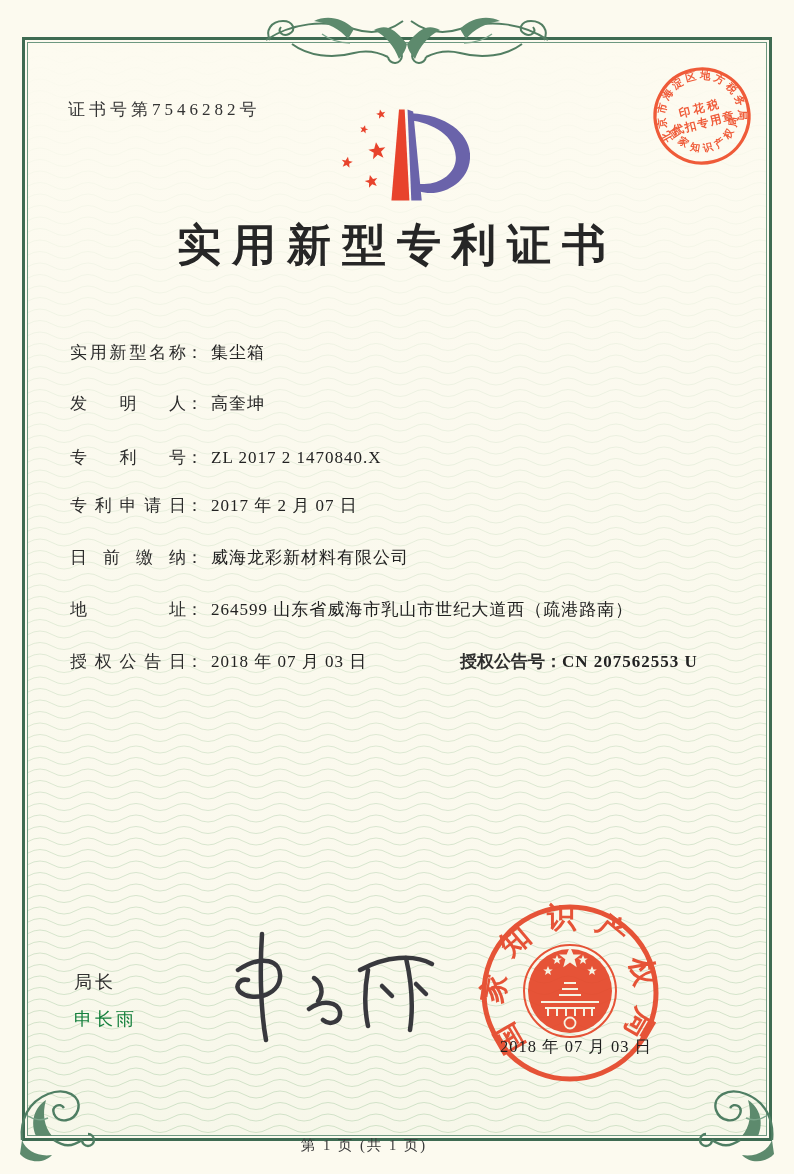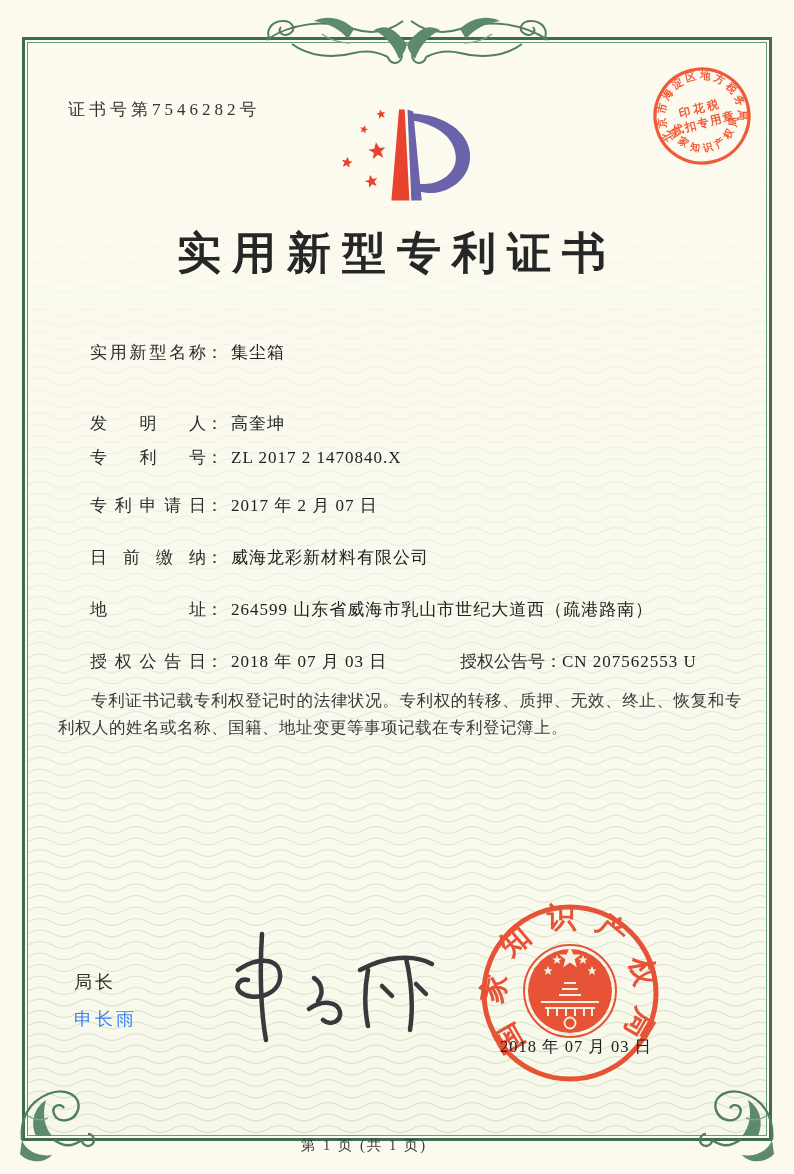--- a/index.html
+++ b/index.html
@@ -30,34 +30,34 @@
       rgba(250,249,238,0.48) 30%,
       rgba(244,246,230,0.22) 55%,
       rgba(228,238,214,0.06) 75%,
       rgba(214,230,200,0.14) 100%);
   }
 
   
   .cert-number { left:68px; top:98px; font-size:17px; letter-spacing:4px; color:#333;text-align:right; }
   .title {
     left:22px; top:216px; width:750px; text-align:center;
-    font-size:44px; font-weight:600; letter-spacing:11px; color:#262626;margin-top:8px;
+    font-size:44px; font-weight:600; letter-spacing:11px; color:#262626;
   }
   .frow { position:absolute; left:70px; width:670px; font-size:17px; white-space:nowrap; }
-  .flabel { display:inline-block; width:116px; text-align:justify; text-align-last:justify; color:#2c2c2c;margin-left:20px; }
+  .flabel { display:inline-block; width:116px; text-align:justify; text-align-last:justify; color:#2c2c2c; }
   .fcolon { display:inline-block; margin-right:8px; }
   .fvalue { letter-spacing:1px; color:#222; }
-  .grant-no { position:absolute; left:390px; top:0; }
+  .grant-no { position:absolute; left:390px; top:0;font-weight:bold; }
 
   .body-text { left:58px; top:688px; width:684px; font-size:16.5px; line-height:26.5px;
                color:#3a3a3a; letter-spacing:0.5px; text-align:justify; }
   .body-text p { text-indent:2em; }
 
   .signer-title { left:74px; top:970px; font-size:18px; letter-spacing:3px; color:#2f2f2f; }
-  .signer-name  { left:74px; top:1007px; font-size:18px; letter-spacing:3px; color:#3b82f6; }
+  .signer-name  { left:74px; top:1007px; font-size:18px; letter-spacing:3px; color:#15803d; }
 
   .seal-date { left:486px; top:1036px; width:180px; text-align:center;
                font-size:16.5px; letter-spacing:1px; color:#1e1e1e; }
   .footer { left:22px; top:1106px; width:684px; text-align:center;
             font-size:14.5px; letter-spacing:2px; color:#3a3a3a;margin-top:30px; }
 </style>
 </head>
 <body>
 
 <div class="frame">
@@ -239,21 +239,21 @@
     <text x="54" y="50" text-anchor="middle" font-size="11.5" letter-spacing="3" fill="#ee4e2a" font-weight="bold">印花税</text>
     <text x="54" y="65" text-anchor="middle" font-size="11.5" letter-spacing="1.5" fill="#ee4e2a" font-weight="bold">代扣专用章</text>
   </g>
 </svg>
 
 <div class="abs title">实用新型专利证书</div>
 
 <div class="frow" style="top:341px">
   <span class="flabel">实用新型名称</span><span class="fcolon">：</span><span class="fvalue">集尘箱</span>
 </div>
-<div class="frow" style="top:412px">
+<div class="frow" style="top:392px">
   <span class="flabel">发明人</span><span class="fcolon">：</span><span class="fvalue">高奎坤</span>
 </div>
 <div class="frow" style="top:446px">
   <span class="flabel">专利号</span><span class="fcolon">：</span><span class="fvalue">ZL 2017 2 1470840.X</span>
 </div>
 <div class="frow" style="top:494px">
   <span class="flabel">专利申请日</span><span class="fcolon">：</span><span class="fvalue">2017 年 2 月 07 日</span>
 </div>
 <div class="frow" style="top:546px">
   <span class="flabel">日前缴纳</span><span class="fcolon">：</span><span class="fvalue">威海龙彩新材料有限公司</span>
@@ -262,21 +262,20 @@
   <span class="flabel">地址</span><span class="fcolon">：</span><span class="fvalue">264599 山东省威海市乳山市世纪大道西（疏港路南）</span>
 </div>
 <div class="frow" style="top:650px">
   <span class="flabel">授权公告日</span><span class="fcolon">：</span><span class="fvalue">2018 年 07 月 03 日</span>
   <span class="grant-no">
     <span>授权公告号</span><span>：</span><span class="fvalue">CN 207562553 U</span>
   </span>
 </div>
 
 <div class="abs body-text">
-  <p>专利证书记载专利权登记时的法律状况。专利权的转移、质押、无效、终止、恢复和专利权人的姓名或名称、国籍、地址变更等事项记载在专利登记簿上。</p>
 </div>
 
 <div class="abs signer-title">局长</div>
 <div class="abs signer-name">申长雨</div>
 
 <svg class="abs" style="left:210px;top:928px;" width="230" height="118" viewBox="0 0 230 118" xmlns="http://www.w3.org/2000/svg">
   <g fill="none" stroke="#38383d" stroke-width="4.5" stroke-linecap="round">
     <path d="M28,42 C52,26 72,32 70,50 C68,68 42,74 30,64 C24,58 30,50 38,52"></path>
     <path d="M52,6 C50,36 50,80 56,112"></path>
     <path d="M104,50 C112,55 114,65 108,73"></path>

